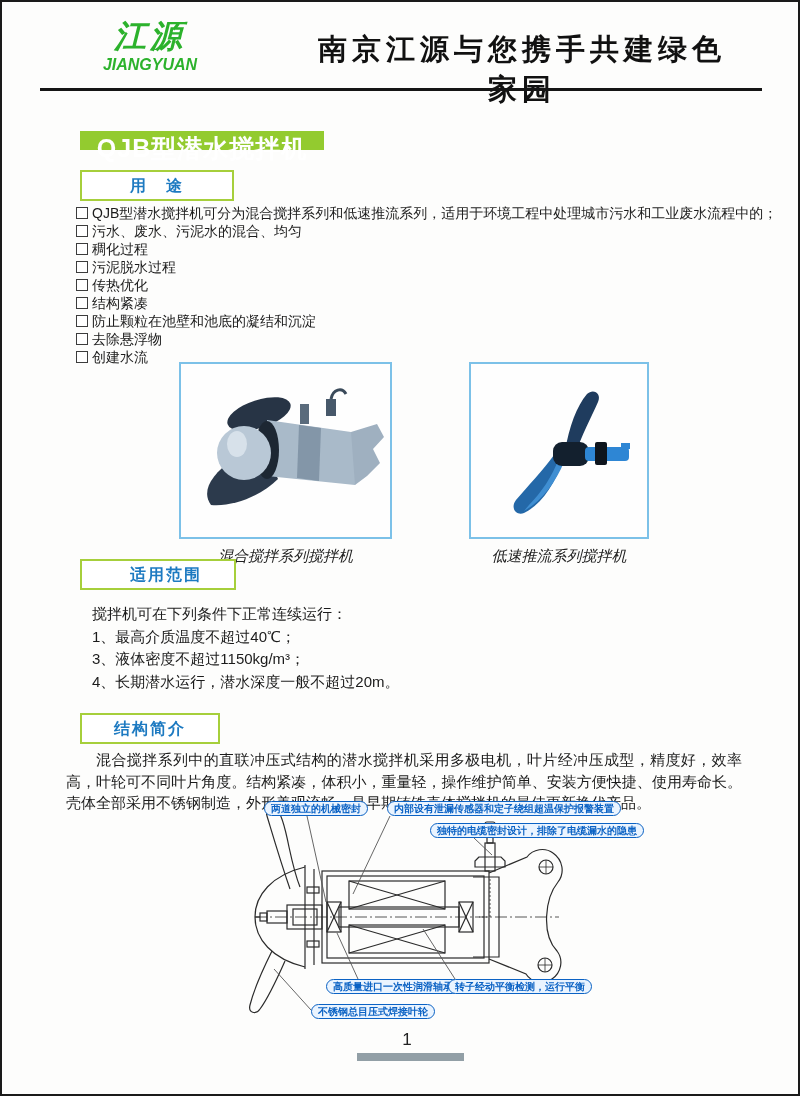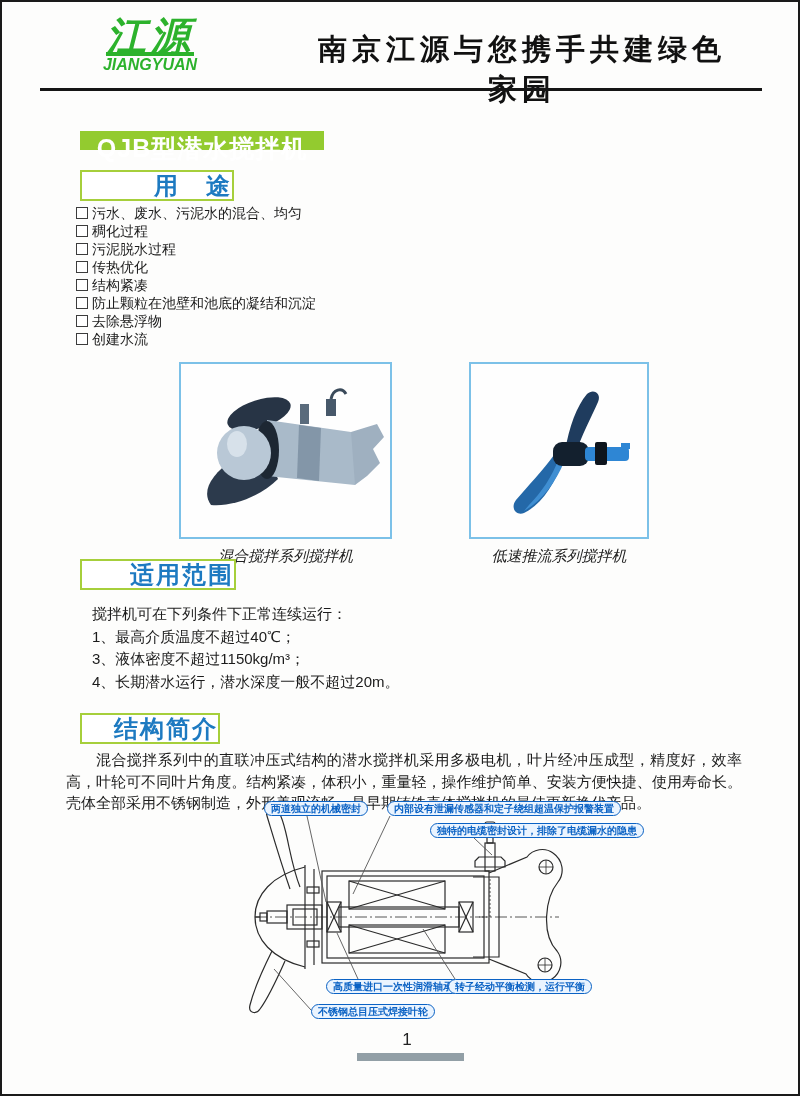--- a/index.html
+++ b/index.html
@@ -1,30 +1,30 @@
 <!DOCTYPE html>
 <html><head>
 <meta charset="utf-8">
 <style>
   html,body{margin:0;padding:0;background:#e8e8e8;}
   .page{position:relative;width:796px;height:1092px;margin:0 auto;background:#fdfdfc;
         border:2px solid #1a1a1a;overflow:hidden;font-family:"Liberation Sans",sans-serif;color:#1b1b1b;}
   
   .logo{position:absolute;left:88px;top:12px;width:120px;text-align:center;color:#2cb22c;}
-  .logo-cn{font-family:"DejaVu Serif",serif;font-style:italic;font-weight:bold;font-size:40px;line-height:44px;letter-spacing:4px;text-decoration:underline;}
+  .logo-cn{font-family:"DejaVu Serif",serif;font-style:italic;font-weight:bold;font-size:32px;line-height:44px;letter-spacing:4px;}
   .logo-en{font-family:"Liberation Sans",sans-serif;font-style:italic;font-weight:bold;font-size:16px;letter-spacing:0px;margin-top:-2px;}
   .slogan{position:absolute;left:310px;top:28px;width:420px;text-align:center;
           font-family:"DejaVu Serif",serif;font-weight:bold;font-size:29px;letter-spacing:5px;color:#111;}
   .header-rule{position:absolute;left:38px;top:86px;width:722px;height:3px;background:#151515;}
   
   .title-bar{position:absolute;left:78px;top:129px;width:244px;height:19px;background:#93cb2f;
              color:#fff;font-weight:bold;font-size:25px;line-height:34px;text-align:center;letter-spacing:1px;}
   
   .sec-box{position:absolute;height:27px;border:2px solid #a6cf3b;background:#fff;
-           color:#1d7ac1;font-weight:bold;font-size:24px;line-height:27px;text-align:right;letter-spacing:2px;}
+           color:#1d7ac1;font-weight:bold;font-size:16px;line-height:27px;text-align:center;letter-spacing:2px;}
   .sec-usage{left:78px;top:168px;width:150px;}
   .sec-scope{left:78px;top:557px;width:136px;padding-left:16px;}
   .sec-structure{left:78px;top:711px;width:136px;}
   
   .usage-list{position:absolute;left:74px;top:202px;width:660px;font-size:14px;line-height:18px;}
   .chk-item{white-space:nowrap;}
   .chk{display:inline-block;width:10px;height:10px;border:1px solid #3c3c3c;margin-right:4px;
        vertical-align:-1px;background:#fff;}
   
   .img-box{position:absolute;border:2px solid #7cc1e8;background:#fefefe;}
@@ -60,20 +60,21 @@
     <div class="logo-cn">江源</div>
     <div class="logo-en">JIANGYUAN</div>
   </div>
   <div class="slogan">南京江源与您携手共建绿色家园</div>
   <div class="header-rule"></div>
 
   <div class="title-bar">QJB型潜水搅拌机</div>
 
   <div class="sec-box sec-usage">用　途</div>
   <div class="usage-list">
+    <div class="chk-item"><span class="chk"></span><span>QJB型潜水搅拌机可分为混合搅拌系列和低速推流系列，适用于环境工程中处理城市污水和工业废水流程中的；</span></div>
     <div class="chk-item"><span class="chk"></span><span>污水、废水、污泥水的混合、均匀</span></div>
     <div class="chk-item"><span class="chk"></span><span>稠化过程</span></div>
     <div class="chk-item"><span class="chk"></span><span>污泥脱水过程</span></div>
     <div class="chk-item"><span class="chk"></span><span>传热优化</span></div>
     <div class="chk-item"><span class="chk"></span><span>结构紧凑</span></div>
     <div class="chk-item"><span class="chk"></span><span>防止颗粒在池壁和池底的凝结和沉淀</span></div>
     <div class="chk-item"><span class="chk"></span><span>去除悬浮物</span></div>
     <div class="chk-item"><span class="chk"></span><span>创建水流</span></div>
   </div>
 

